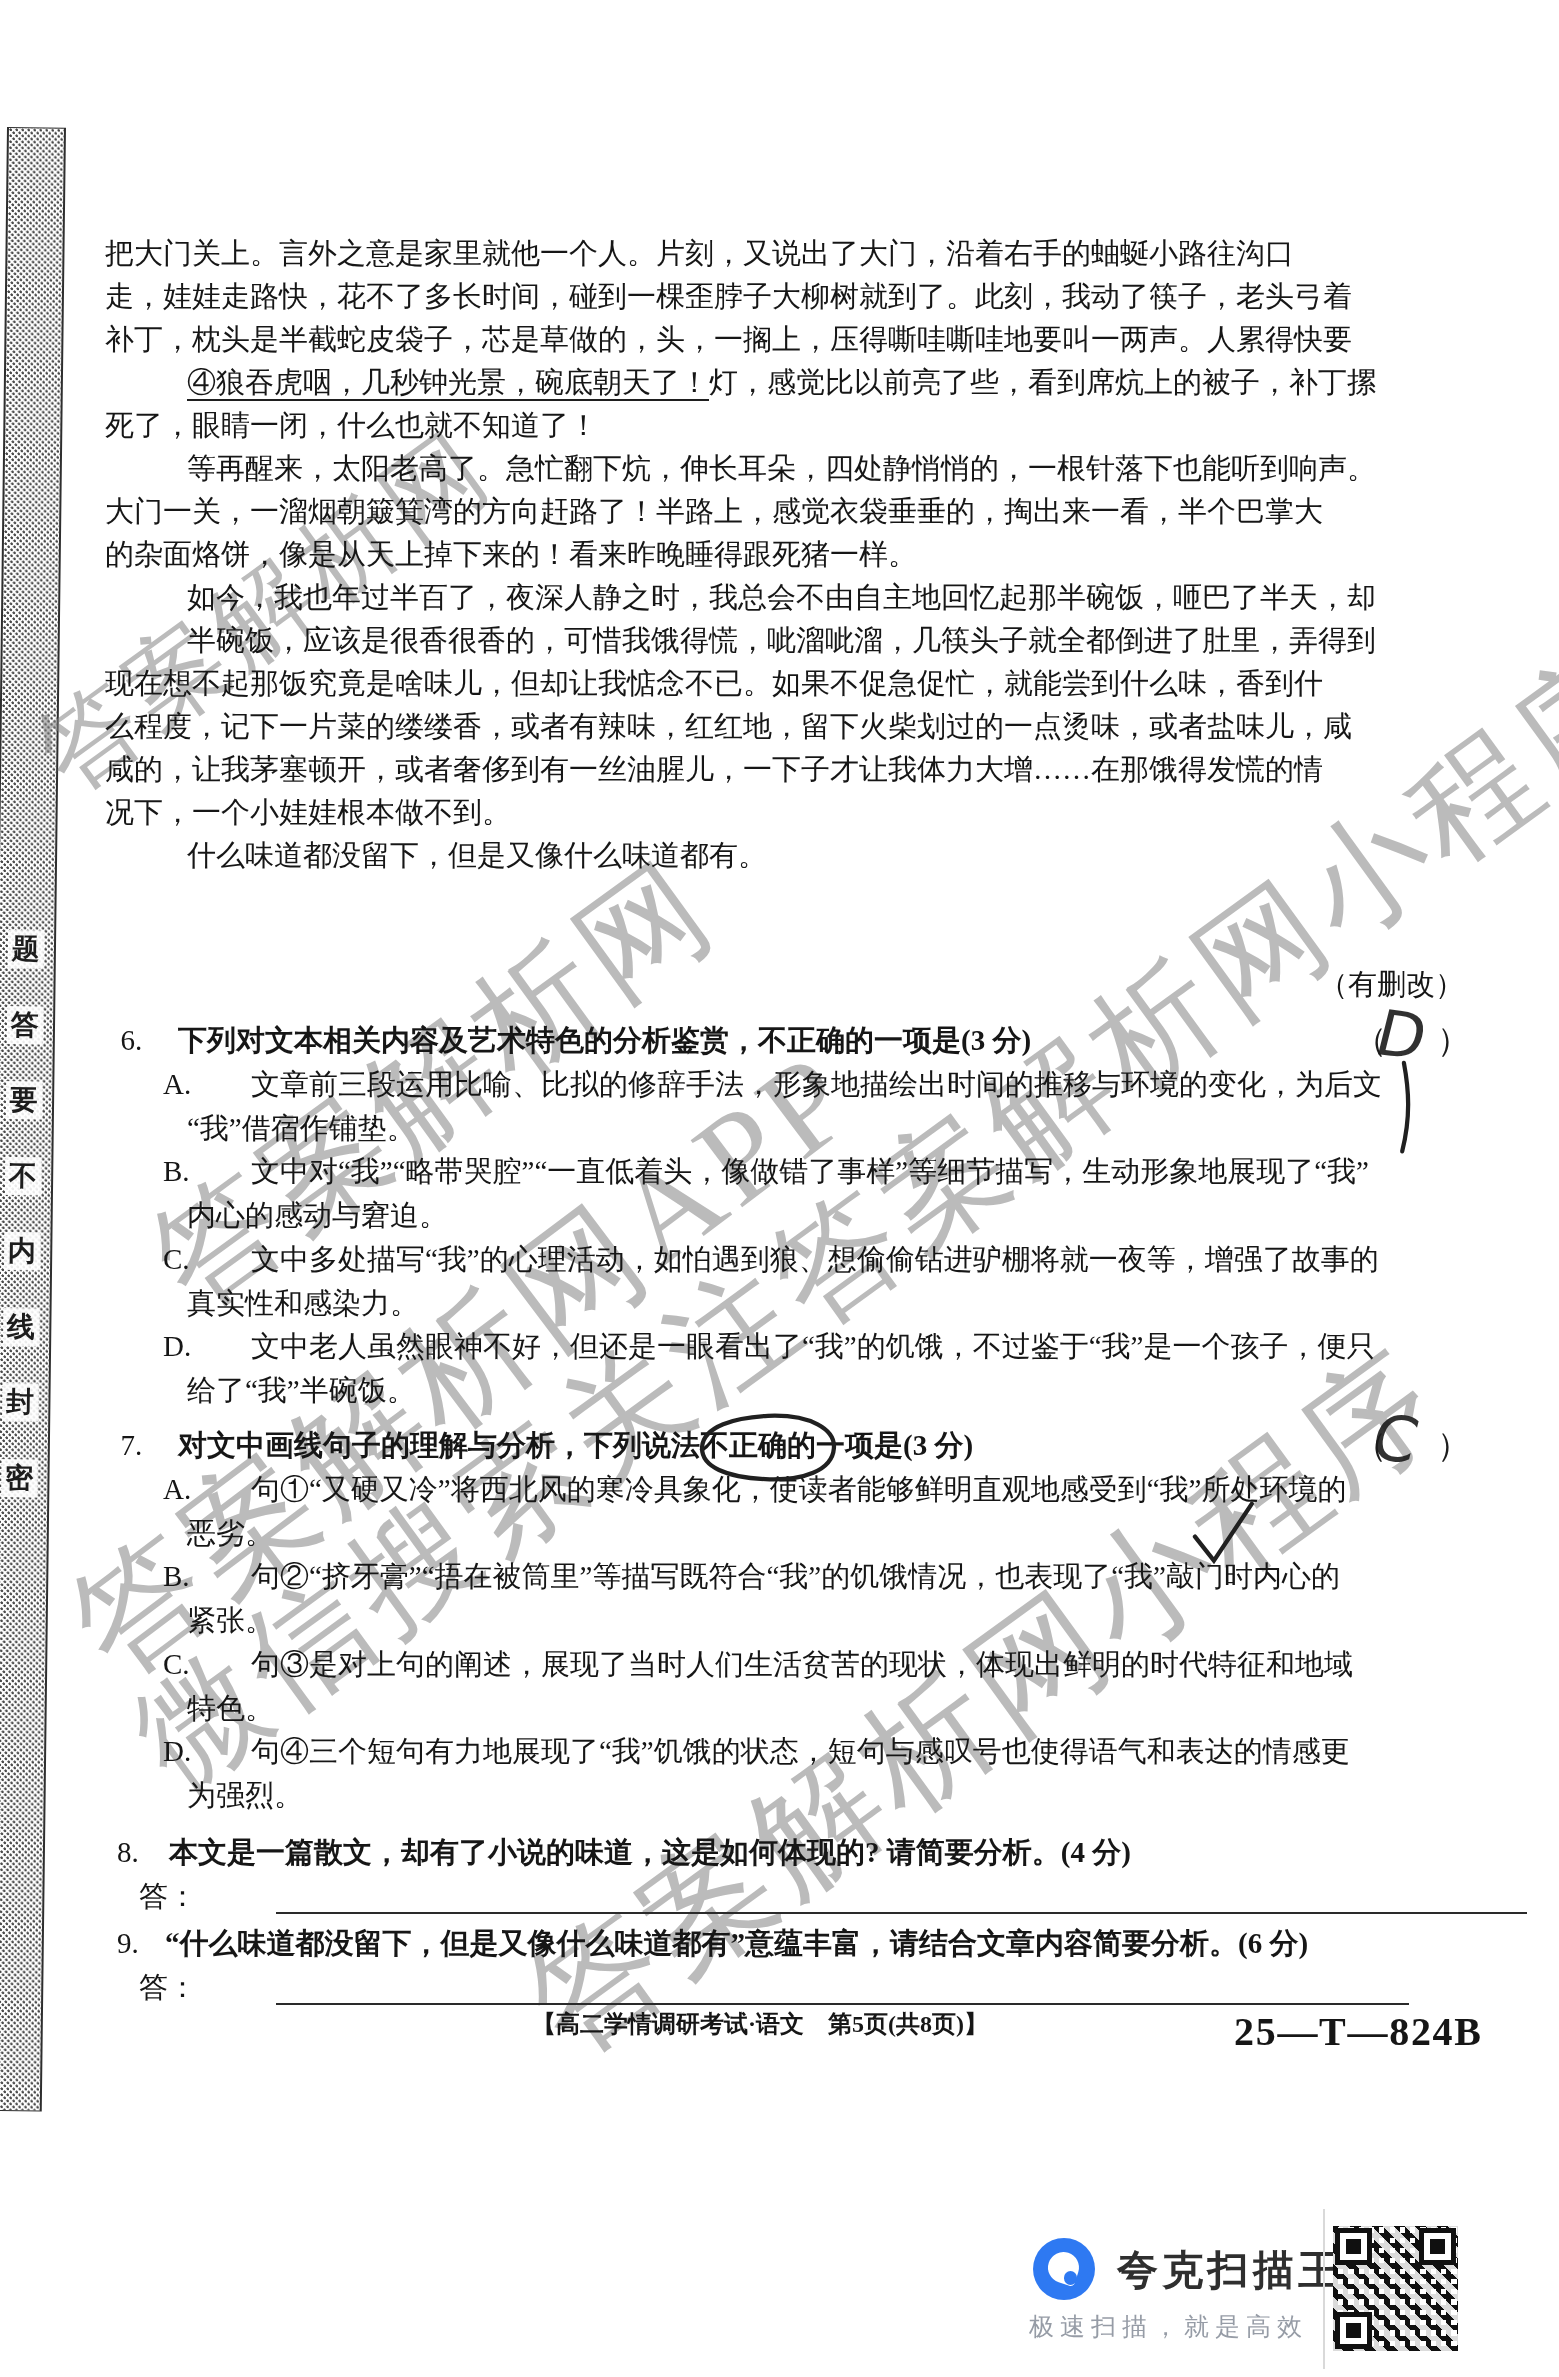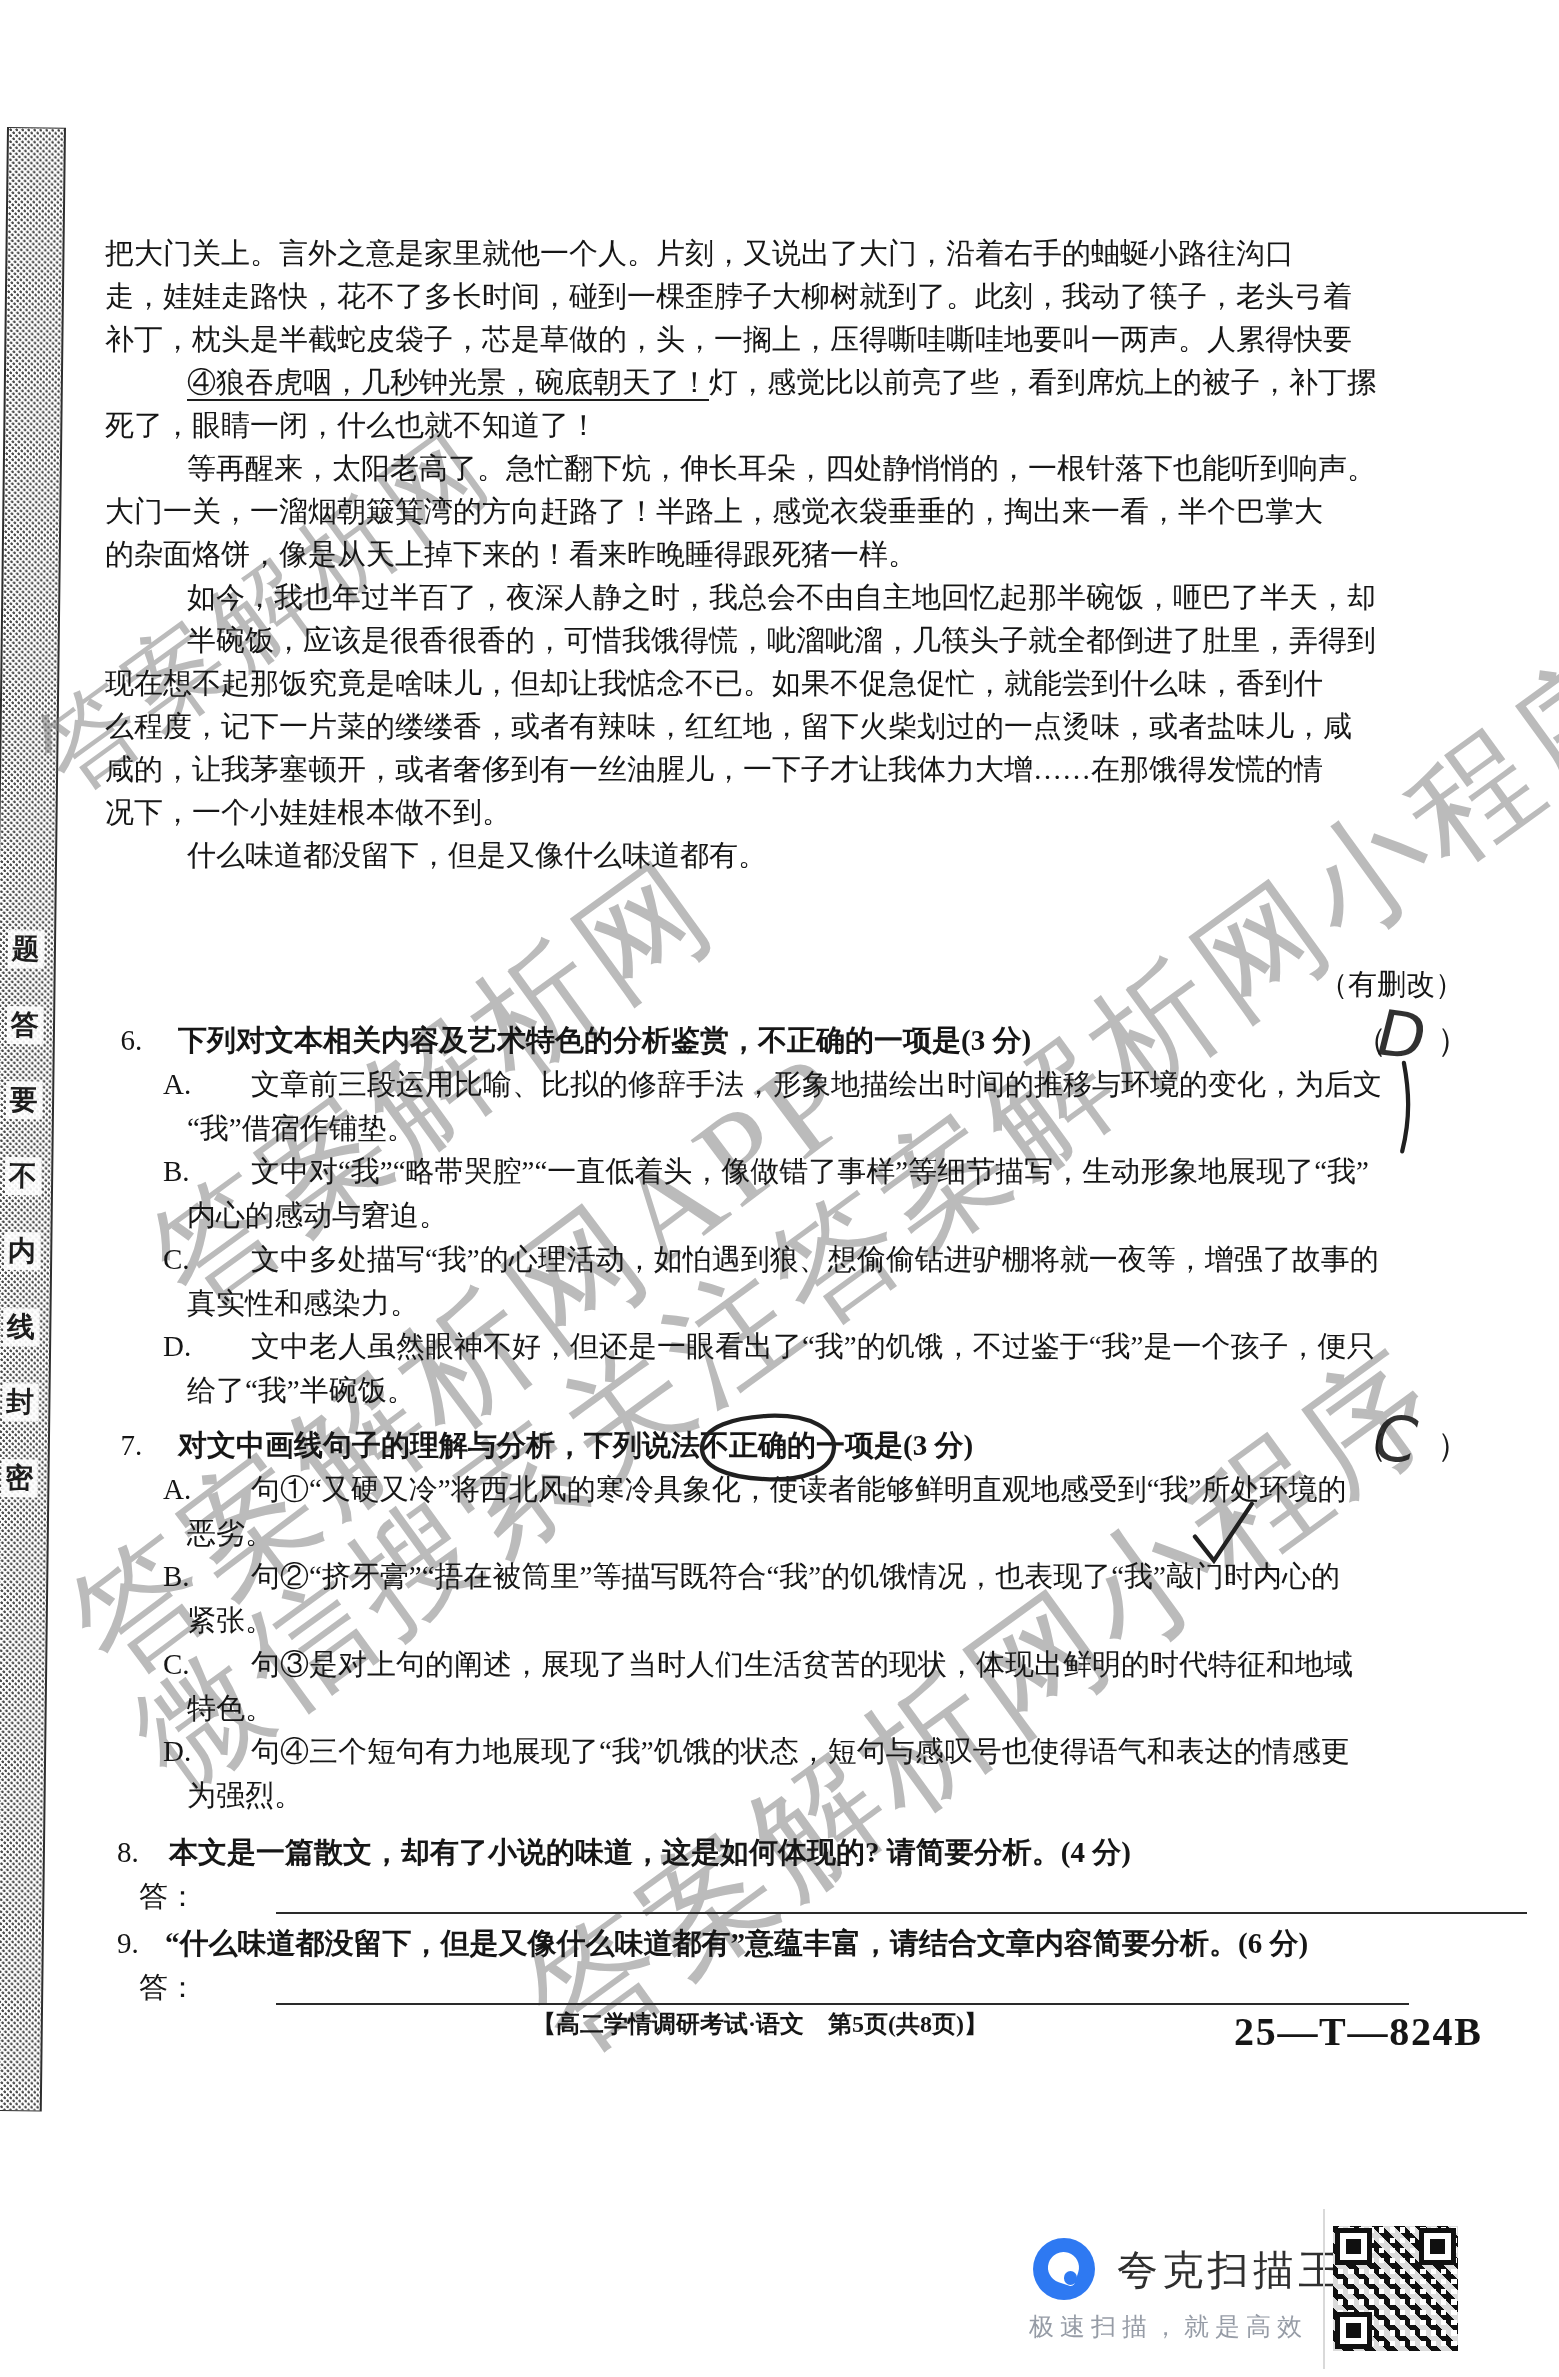--- a/index.html
+++ b/index.html
@@ -81,21 +81,21 @@
     background:#2E79F2;
   }
   .quark-core{
     position:absolute;left:15.4px;top:13.7px;width:31px;height:31px;background:#fff;
     border-radius:50% 50% 14% 50%;transform:rotate(18deg);
   }
   .quark-dot{
     position:absolute;left:31px;top:33px;width:13.7px;height:13.7px;background:#2E79F2;
     border-radius:50%;
   }
-  .brand-name{position:absolute;left:105px;top:24px;font-size:41px;font-weight:normal;
+  .brand-name{position:absolute;left:105px;top:24px;font-size:41px;font-weight:bold;
     color:#2f2f2f;letter-spacing:4.3px;white-space:nowrap;}
   .brand-tagline{position:absolute;left:17px;top:91px;font-size:25px;color:#969CA6;
     letter-spacing:6px;white-space:nowrap;}
   .brand-divider{position:absolute;left:311px;top:-10.3px;width:1.7px;height:160px;background:#d9d9d9;}
   .qr{
     position:absolute;left:321px;top:6.9px;width:125px;height:125px;background:#fff;
     background-image:
       repeating-linear-gradient(45deg, rgba(255,255,255,.85) 0 7.7px, rgba(255,255,255,0) 7.7px 15.4px),
       repeating-linear-gradient(90deg,#101010 0 5.1px,transparent 5.1px 10.3px),
       repeating-linear-gradient(0deg,#101010 0 5.1px,#fff 5.1px 10.3px);

